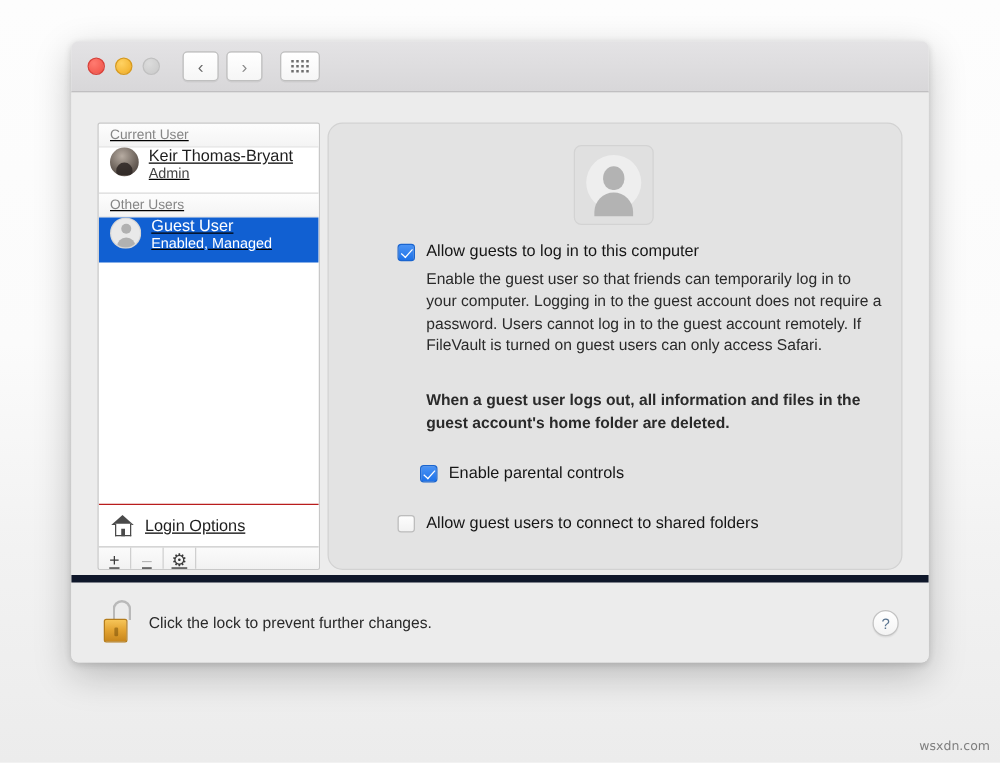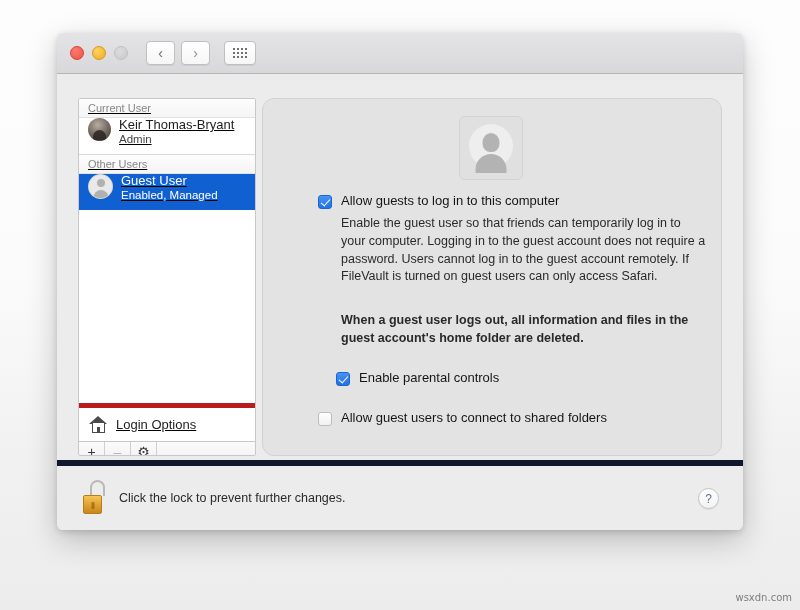--- a/index.html
+++ b/index.html
@@ -232,21 +232,21 @@
     background: #b1b1b1;
   }
 
   .utext { display: flex; flex-direction: column; line-height: 1.15; }
   .uname { font-size: 13px; color: #1d1d1d; }
   .usub  { font-size: 11.5px; color: #444; }
   .urow.selected .uname, .urow.selected .usub { color: #ffffff; }
 
   .login-options {
     height: 33px;
-    border-top: 5px solid #b91c1c;
+    border-top: 1px solid #b91c1c;
     display: flex;
     align-items: center;
     gap: 8px;
     padding-left: 10px;
     background: #ffffff;
   }
   .home-icon { width: 19px; height: 17px; position: relative; flex: 0 0 auto; }
   .home-icon .roof {
     position: absolute; left: 0; top: 0;
     width: 0; height: 0;

